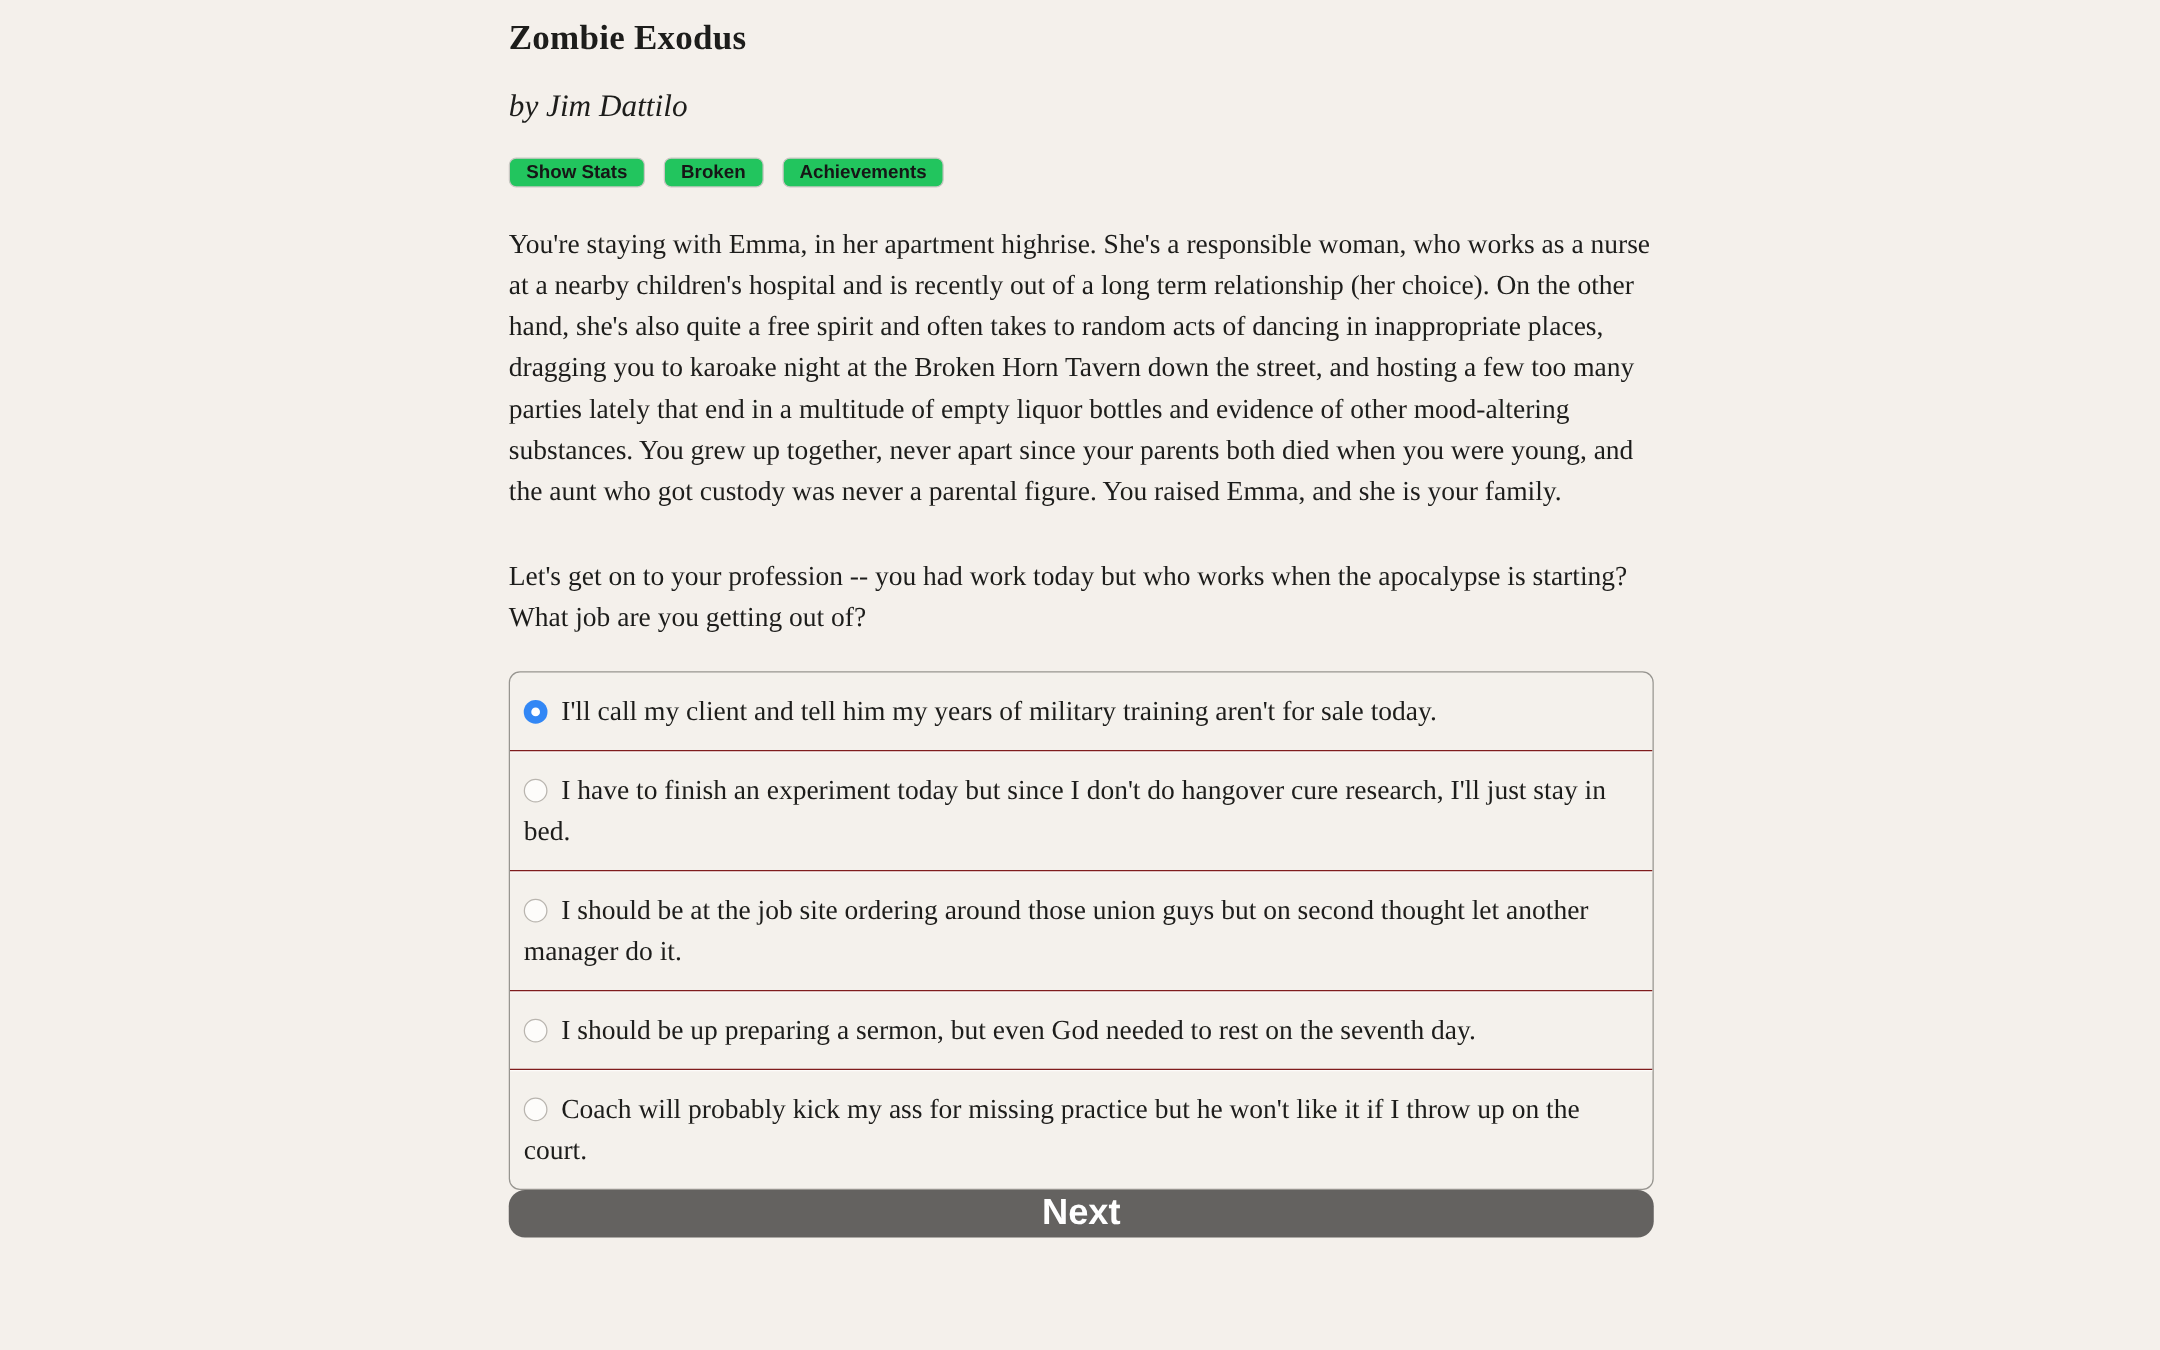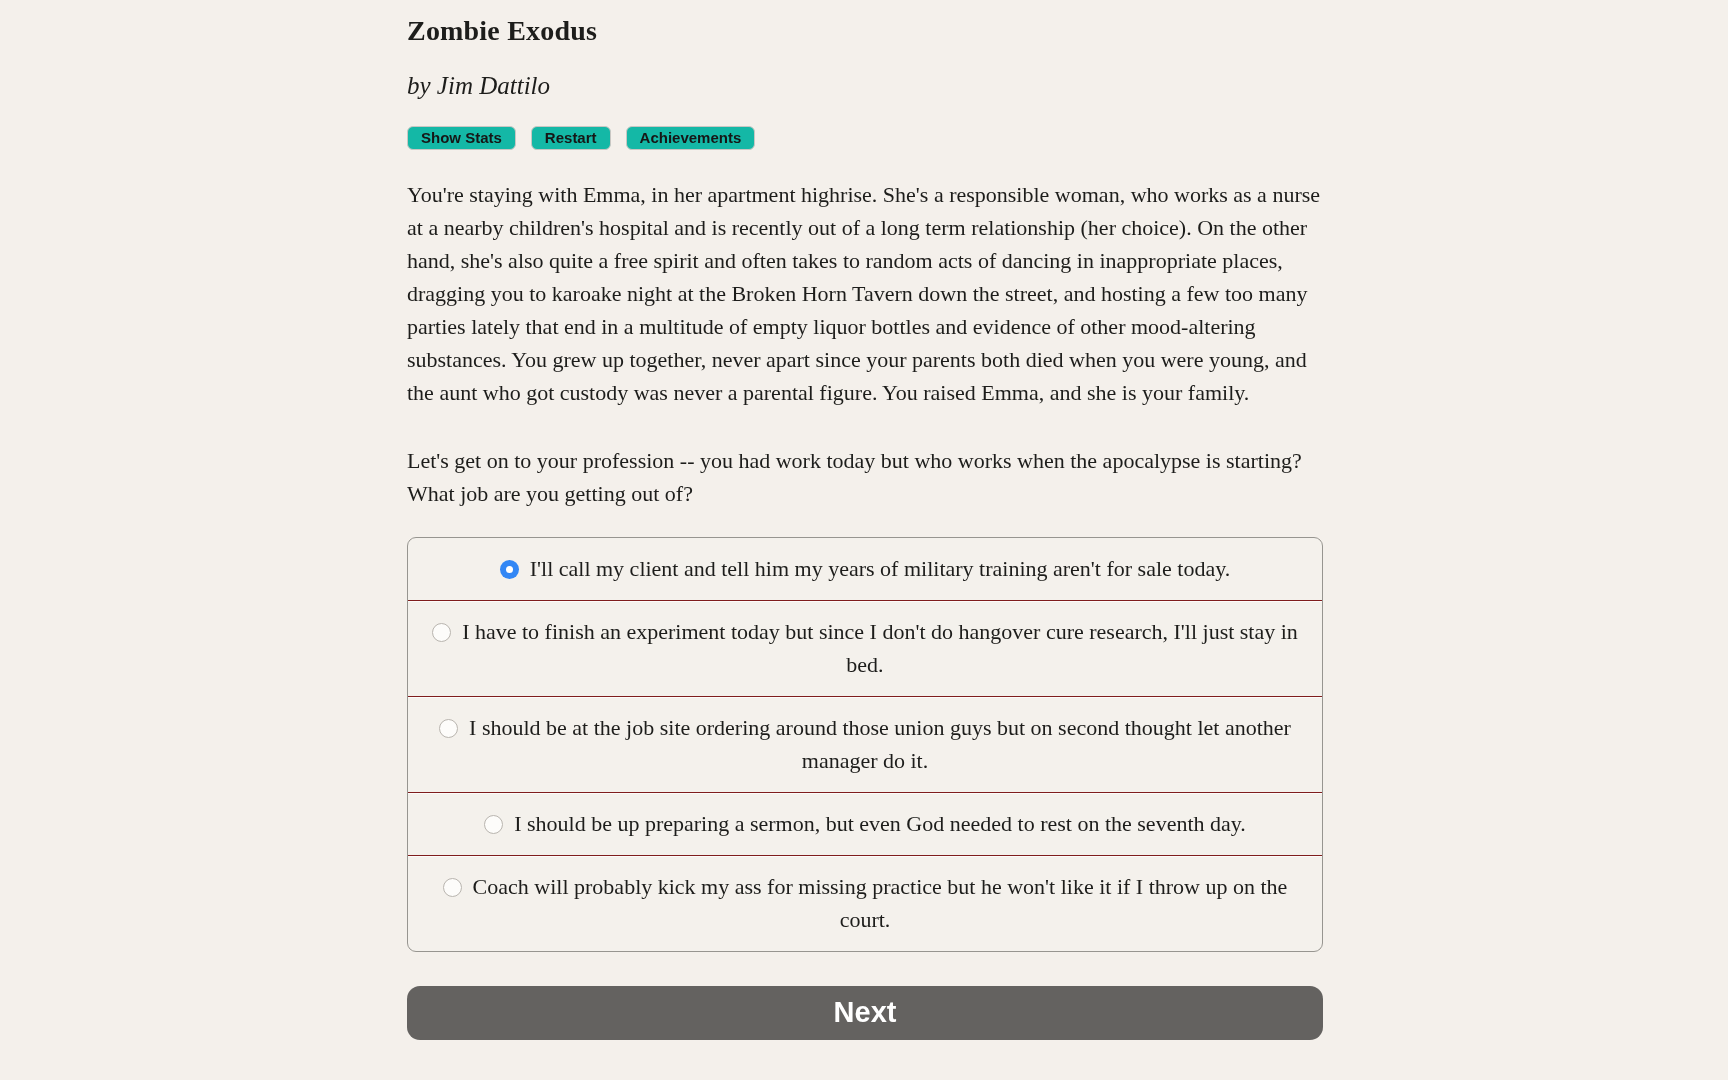--- a/index.html
+++ b/index.html
@@ -32,41 +32,40 @@
   .toolbar {
     margin-top: 26px;
     display: flex;
     gap: 15px;
   }
   .toolbar button {
     font-family: "Liberation Sans", sans-serif;
     font-size: 15px;
     font-weight: 600;
     color: #161616;
-    background: #14b8a6;
+    background: #22c55e;
     border: 1px solid #c9c7c3;
     border-radius: 6px;
     padding: 3px 13px 4px;
     line-height: 1;
     height: 24px;
     cursor: pointer;
   }
   .story p {
     font-size: 22px;
     line-height: 33px;
     margin-top: 28px;
   }
   .story p + p { margin-top: 35px; }
   .choice-box {
     margin-top: 27px;
     border: 1px solid #979590;
     border-radius: 9px;
     background: #f4f1ec;
     overflow: hidden;
-    text-align: center;
   }
   .choice-row {
     display: block;
     padding: 14px 11px 15px;
     font-size: 22px;
     line-height: 33px;
     cursor: pointer;
   }
   .choice-row + .choice-row {
     border-top: 1px solid #7f1d1d;
@@ -93,22 +92,21 @@
     position: absolute;
     left: 50%; top: 50%;
     width: 7px; height: 7px;
     margin: -3.5px 0 0 -3.5px;
     border-radius: 50%;
     background: #ffffff;
   }
   .next-button {
     display: block;
     width: 100%;
-    margin-top: 34px;
-    height: 54px;
+    height: 38px;
     background: #646260;
     border: none;
     border-radius: 13px;
     color: #ffffff;
     font-family: "Liberation Sans", sans-serif;
     font-size: 29px;
     font-weight: 700;
     cursor: pointer;
   }
 </style>
@@ -116,21 +114,21 @@
 <body>
 
 <div class="page">
 
   <h1 class="game-title">Zombie Exodus</h1>
 
   <div class="game-author">by Jim Dattilo</div>
 
   <div class="toolbar">
     <button>Show Stats</button>
-    <button>Restart</button>
+    <button>Broken</button>
     <button>Achievements</button>
   </div>
 
   <div class="story">
     <p>You're staying with Emma, in her apartment highrise. She's a responsible woman, who works as a nurse at a nearby children's hospital and is recently out of a long term relationship (her choice). On the other hand, she's also quite a free spirit and often takes to random acts of dancing in inappropriate places, dragging you to karoake night at the Broken Horn Tavern down the street, and hosting a few too many parties lately that end in a multitude of empty liquor bottles and evidence of other mood-altering substances. You grew up together, never apart since your parents both died when you were young, and the aunt who got custody was never a parental figure. You raised Emma, and she is your family.</p>
     <p>Let's get on to your profession -- you had work today but who works when the apocalypse is starting? What job are you getting out of?</p>
   </div>
 
   <div class="choice-box">
     <label class="choice-row">

